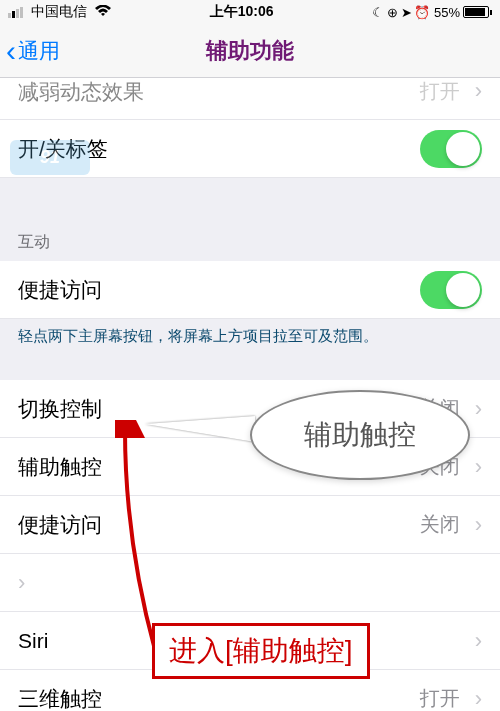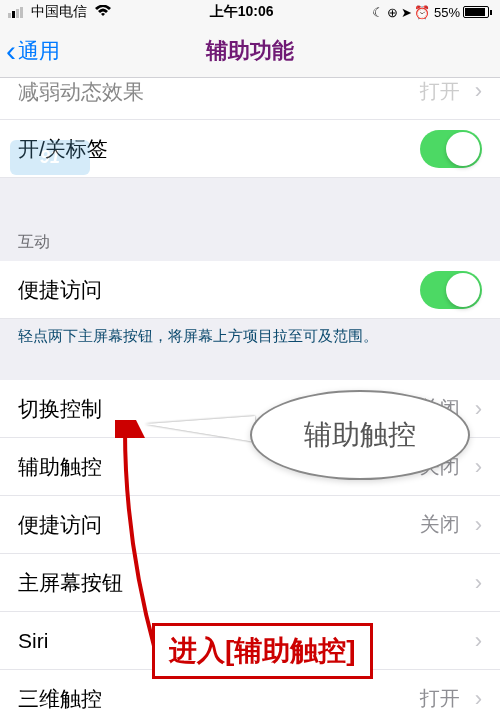--- a/index.html
+++ b/index.html
@@ -27,21 +27,21 @@
 .toggle::after { content: ""; position: absolute; right: 2px; top: 2px; width: 34px; height: 34px; background: #fff; border-radius: 50%; box-shadow: 0 2px 4px rgba(0,0,0,0.2); }
 .section-header { padding: 18px 18px 8px; font-size: 16px; color: #6d6d72; font-family: Liberation Serif, serif; }
 .section-footer { padding: 8px 18px 14px; font-size: 15px; color: #0c4a6e; }
 .spacer { height: 36px; }
 .cut-top { height: 42px; background: #fff; border-bottom: 1px solid #e5e5ea; display: flex; padding: 0 18px; font-size: 21px; color: #888; overflow: hidden; }
 .cut-top .cell-value { color: #ccc; }
 .watermark { position: absolute; top: 140px; left: 10px; width: 80px; height: 35px; background: #5bb3e8; opacity: 0.25; border-radius: 6px; display: flex; align-items: center; justify-content: center; font-size: 18px; font-weight: bold; color: #fff; font-style: italic; }
 .callout { position: absolute; top: 390px; left: 250px; width: 220px; height: 90px; background: #fff; border: 2px solid #888; border-radius: 50%; display: flex; align-items: center; justify-content: center; font-size: 28px; color: #555; box-shadow: 0 2px 6px rgba(0,0,0,0.15); }
 .callout-tail { position: absolute; top: 416px; left: 145px; width: 0; height: 0; border-top: 8px solid transparent; border-bottom: 18px solid transparent; border-right: 110px solid #fff; filter: drop-shadow(0 0 1px #888); }
 .arrow-svg { position: absolute; top: 420px; left: 115px; pointer-events: none; }
-.instruction-box { position: absolute; bottom: 32px; left: 152px; background: #fff; border: 3px solid #c00; padding: 6px 14px; font-size: 28px; font-weight: bold; color: #c00; }
+.instruction-box { position: absolute; bottom: 32px; left: 152px; background: #fff; border: 3px solid #c00; padding: 6px 14px; font-size: 28px; font-weight: normal; color: #c00; }
 </style>
 </head>
 <body>
 
 <div class="status-bar">
   <div class="status-left">
     <span class="signal">
       <span class="signal-bar sb1"></span>
         <span class="signal-bar on sb2"></span>
         <span class="signal-bar sb3"></span>
@@ -112,21 +112,20 @@
   <span class="chevron">›</span>
 </div>
 
 <div class="cell">
   <span class="cell-label">便捷访问</span>
   <span class="cell-value">关闭</span>
   <span class="chevron">›</span>
 </div>
 
 <div class="cell">
-  <span class="cell-label">主屏幕按钮</span>
   <span class="chevron">›</span>
 </div>
 
 <div class="cell">
   <span class="cell-label">Siri</span>
   <span class="chevron">›</span>
 </div>
 
 <div class="cell">
   <span class="cell-label">三维触控</span>

